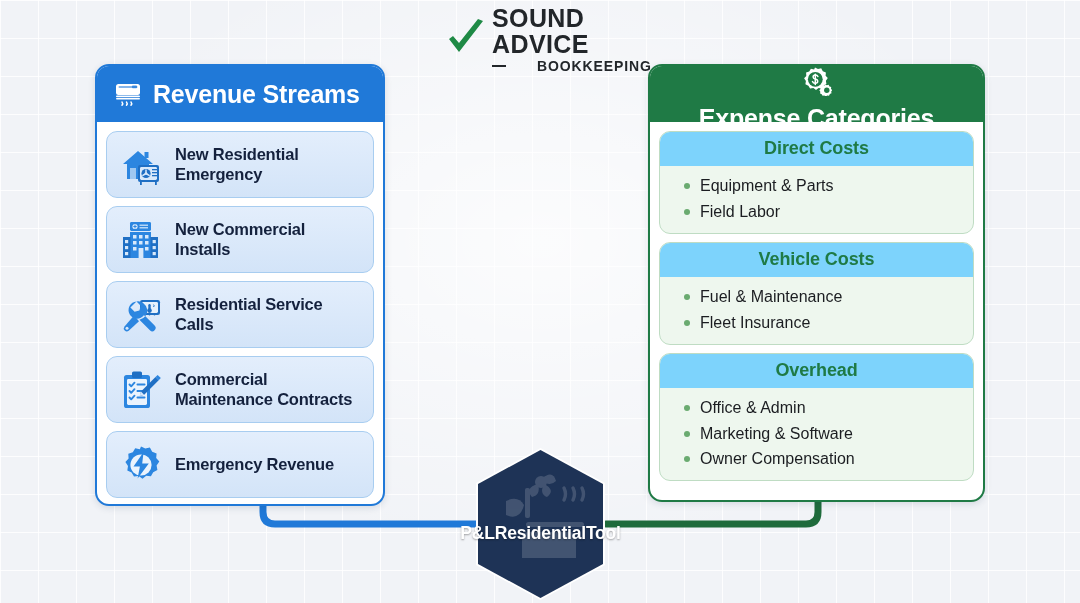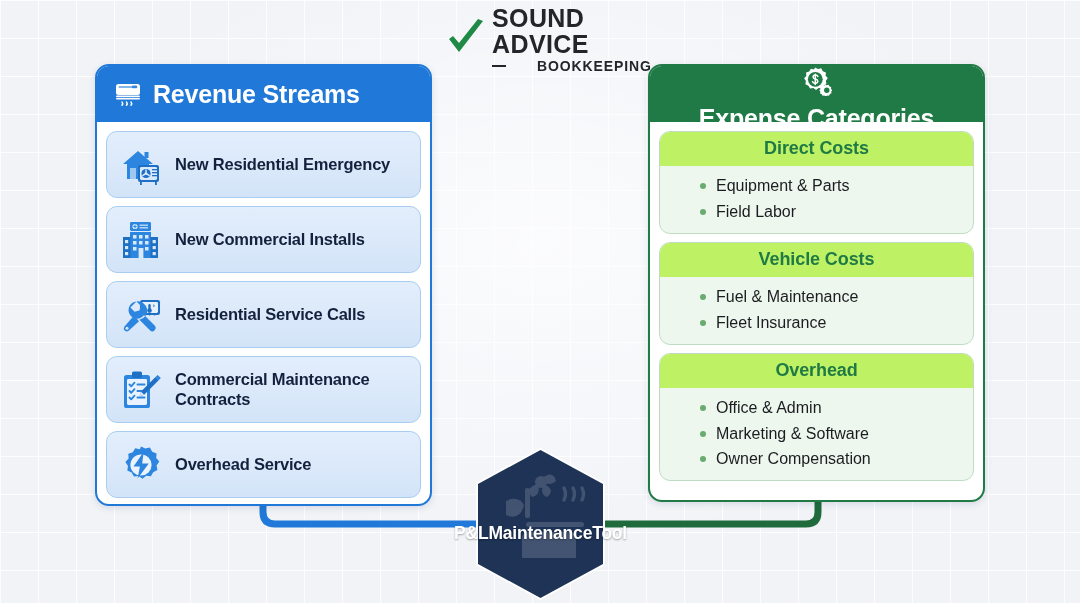--- a/index.html
+++ b/index.html
@@ -55,21 +55,21 @@
   .connectors { position: absolute; left: 0; top: 0; width: 1080px; height: 603px; pointer-events: none; }
 
   
   .panel {
     position: absolute;
     border-radius: 14px;
     overflow: hidden;
     box-shadow: 0 2px 7px rgba(25,45,80,0.13);
   }
   .panel-revenue {
-    left: 95px; top: 64px; width: 337px; height: 442px;
+    left: 95px; top: 64px; width: 290px; height: 442px;
     background: #ffffff;
     border: 2px solid #2079d8;
   }
   .panel-expense {
     left: 648px; top: 64px; width: 337px; height: 438px;
     background: #ffffff;
     border: 2px solid #1f7a45;
   }
 
   .panel-head {
@@ -103,27 +103,27 @@
   }
 
   
   .exp-group {
     border: 1.5px solid #bfdcc3;
     border-radius: 11px;
     overflow: hidden;
     background: #eef7ee;
   }
   .exp-group-head {
-    background: #bef264;
+    background: #7dd3fc;
     text-align: center;
     padding: 6px 0 7px;
     font-size: 18px; font-weight: bold; color: #1f7a45;
     letter-spacing: -0.1px;
   }
-  .exp-list { padding: 7px 0 8px 40px; }
+  .exp-list { padding: 7px 0 8px 24px; }
   .exp-li {
     list-style: none;
     position: relative;
     font-size: 16px; color: #1b1d21;
     line-height: 1.62;
     padding-left: 16px;
   }
   .exp-li::before {
     content: "";
     position: absolute; left: 0; top: 10px;
@@ -277,21 +277,21 @@
       </svg>
       <div class="rev-label">Commercial Maintenance Contracts</div>
     </div>
 
     <div class="rev-item">
       <svg class="rev-icon" viewBox="0 0 44 44">
         <path d="M22 3.5 l4.3 2.1 4.6 -1.0 2.3 4.1 4.4 1.7 -0.4 4.7 3.1 3.5 -2.7 3.9 0.8 4.6 -4.2 2.1 -2.3 4.1 -4.7 -0.5 -3.7 2.9 -3.8 -2.8 -4.7 0.6 -2.4 -4.0 -4.3 -2.0 0.7 -4.6 -2.6 -4.0 3.2 -3.4 -0.3 -4.7 4.5 -1.6 2.4 -4.0 4.6 1.1 Z" fill="#2c86e0"></path>
         <circle cx="22" cy="22" r="10.6" fill="#eaf3fd"></circle>
         <path d="M24.6 9 L14.5 23.6 h6.4 L18.6 35.5 L29.8 20.6 h-6.6 Z" fill="#2c86e0"></path>
       </svg>
-      <div class="rev-label">Overhead Service</div>
+      <div class="rev-label">Emergency Revenue</div>
     </div>
 
   </div>
 </div>
 
 <div class="panel panel-expense">
   <div class="panel-head">
     <svg class="head-icon" viewBox="0 0 30 30">
       <path d="M13 1.5 l3.0 1.5 3.2 -0.7 1.6 2.9 3.1 1.2 -0.3 3.3 2.2 2.4 -1.9 2.7 0.5 3.2 -2.9 1.5 -1.6 2.9 -3.3 -0.4 -2.6 2.0 -2.6 -1.9 -3.3 0.4 -1.7 -2.8 -3.0 -1.4 0.5 -3.2 -1.8 -2.8 2.2 -2.4 -0.2 -3.3 3.1 -1.1 1.7 -2.8 3.2 0.8 Z" fill="#ffffff"></path>
       <circle cx="13.3" cy="13.3" r="7.4" fill="#1f7a45"></circle>
@@ -348,16 +348,16 @@
       <path d="M76 38 q12 6 3 13 q-8 -3 -3 -13 Z"></path>
       <rect x="57" y="42" width="5" height="30" rx="2"></rect>
       <path d="M38 55 q12 -6 18 4 q-4 16 -18 10 Z"></path>
       <path d="M96 42 q3 6 0 12 M105 42 q3 6 0 12 M114 42 q3 6 0 12" stroke="#ffffff" stroke-width="3.4" fill="none" stroke-linecap="round"></path>
       <rect x="58" y="76" width="58" height="5" rx="2.5"></rect>
       <path d="M60 86 h42 a6 6 0 0 1 6 6 v20 h-54 v-20 a6 6 0 0 1 6 -6 Z"></path>
     </g>
   </svg>
   <div class="hex-text">
     <div>P&amp;L</div>
-    <div>Maintenance</div>
+    <div>Residential</div>
     <div>Tool</div>
   </div>
 </div>
 
 </body></html>

